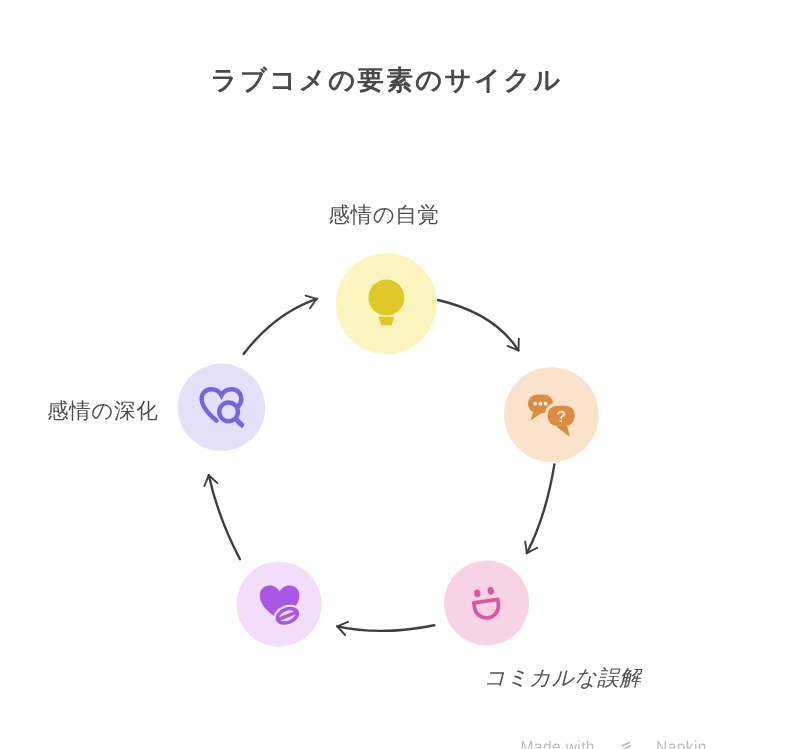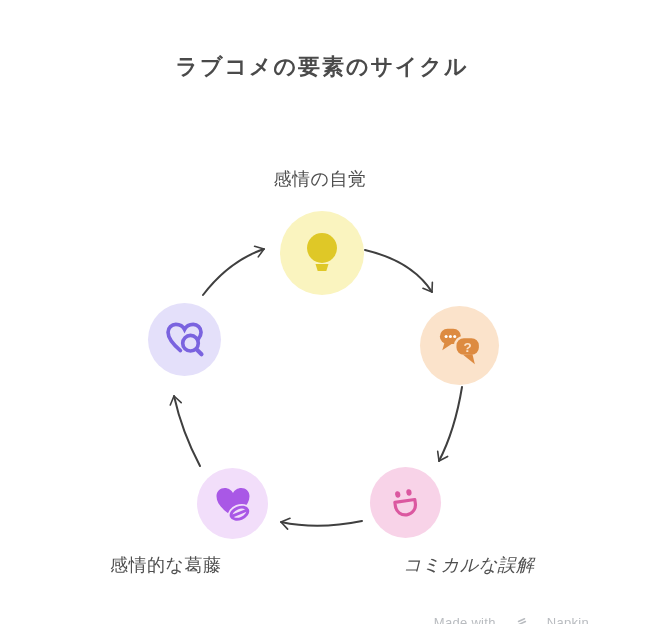--- a/index.html
+++ b/index.html
@@ -102,29 +102,29 @@
   <div class="circle c-purple">
     <svg width="44" height="44" viewBox="0 0 48 48">
       <path d="M24 38 C12 30 6 23 6 15.5 C6 10 10 6.5 15 6.5 C19 6.5 22.5 9 24 12 C25.5 9 29 6.5 33 6.5 C38 6.5 42 10 42 15.5 C42 23 36 30 24 38 Z" fill="var(--purple-fg)"></path>
       <g transform="translate(31 34) rotate(-22)">
         <ellipse rx="10.5" ry="7" fill="var(--purple-bg)" stroke="var(--purple-bg)" stroke-width="5"></ellipse>
         <ellipse rx="9.5" ry="6" fill="none" stroke="var(--purple-fg)" stroke-width="3.2"></ellipse>
         <line x1="-8.5" y1="0" x2="8.5" y2="0" stroke="var(--purple-fg)" stroke-width="3.2"></line>
       </g>
     </svg>
   </div>
-  <div class="label l3">感情的な葛藤</div>
 
   <div class="circle c-violet">
     <svg width="44" height="44" viewBox="0 0 48 48">
       <path d="M19 35.5 C9 27 5.5 21.5 5.5 15.5 C5.5 10.5 9.5 7 14 7 C18.5 7 22 9.5 23.5 12.5 C25 9.5 28.5 7 33 7 C37.5 7 41.5 10.5 41.5 15.5 C41.5 18 40.5 20.5 38.5 23" fill="none" stroke="var(--violet-fg)" stroke-width="4" stroke-linecap="round"></path>
       <circle cx="30" cy="27.5" r="8.5" fill="var(--violet-bg)" stroke="var(--violet-fg)" stroke-width="4"></circle>
       <line x1="36.5" y1="34" x2="42" y2="39.5" stroke="var(--violet-fg)" stroke-width="4.5" stroke-linecap="round"></line>
     </svg>
   </div>
+  <div class="label l4">感情の深化</div>
 
   <div class="watermark">
     <span>Made with</span>
     <svg width="13" height="13" viewBox="0 0 12 12">
       <g stroke="var(--watermark-text)" stroke-width="1.4" stroke-linecap="round" fill="none">
         <path d="M3.2 4.2 L8.8 1.6"></path>
         <path d="M2.6 7.4 L9.6 4.2"></path>
         <path d="M4.4 10.2 L9.8 7.2"></path>
       </g>
     </svg>

